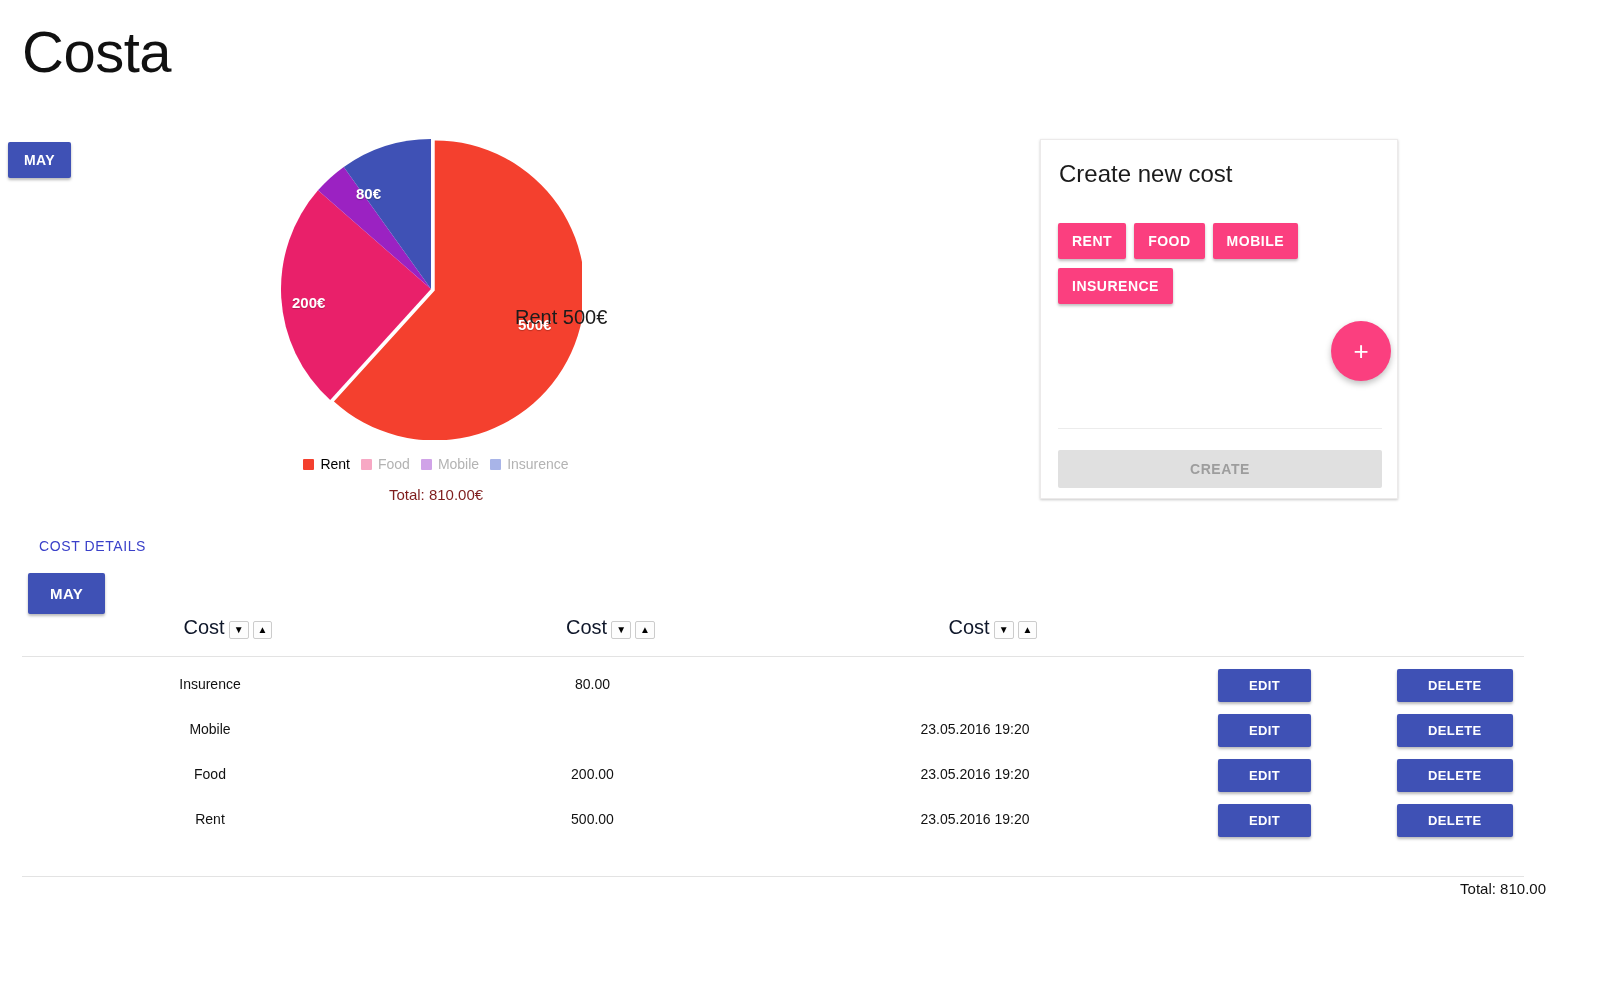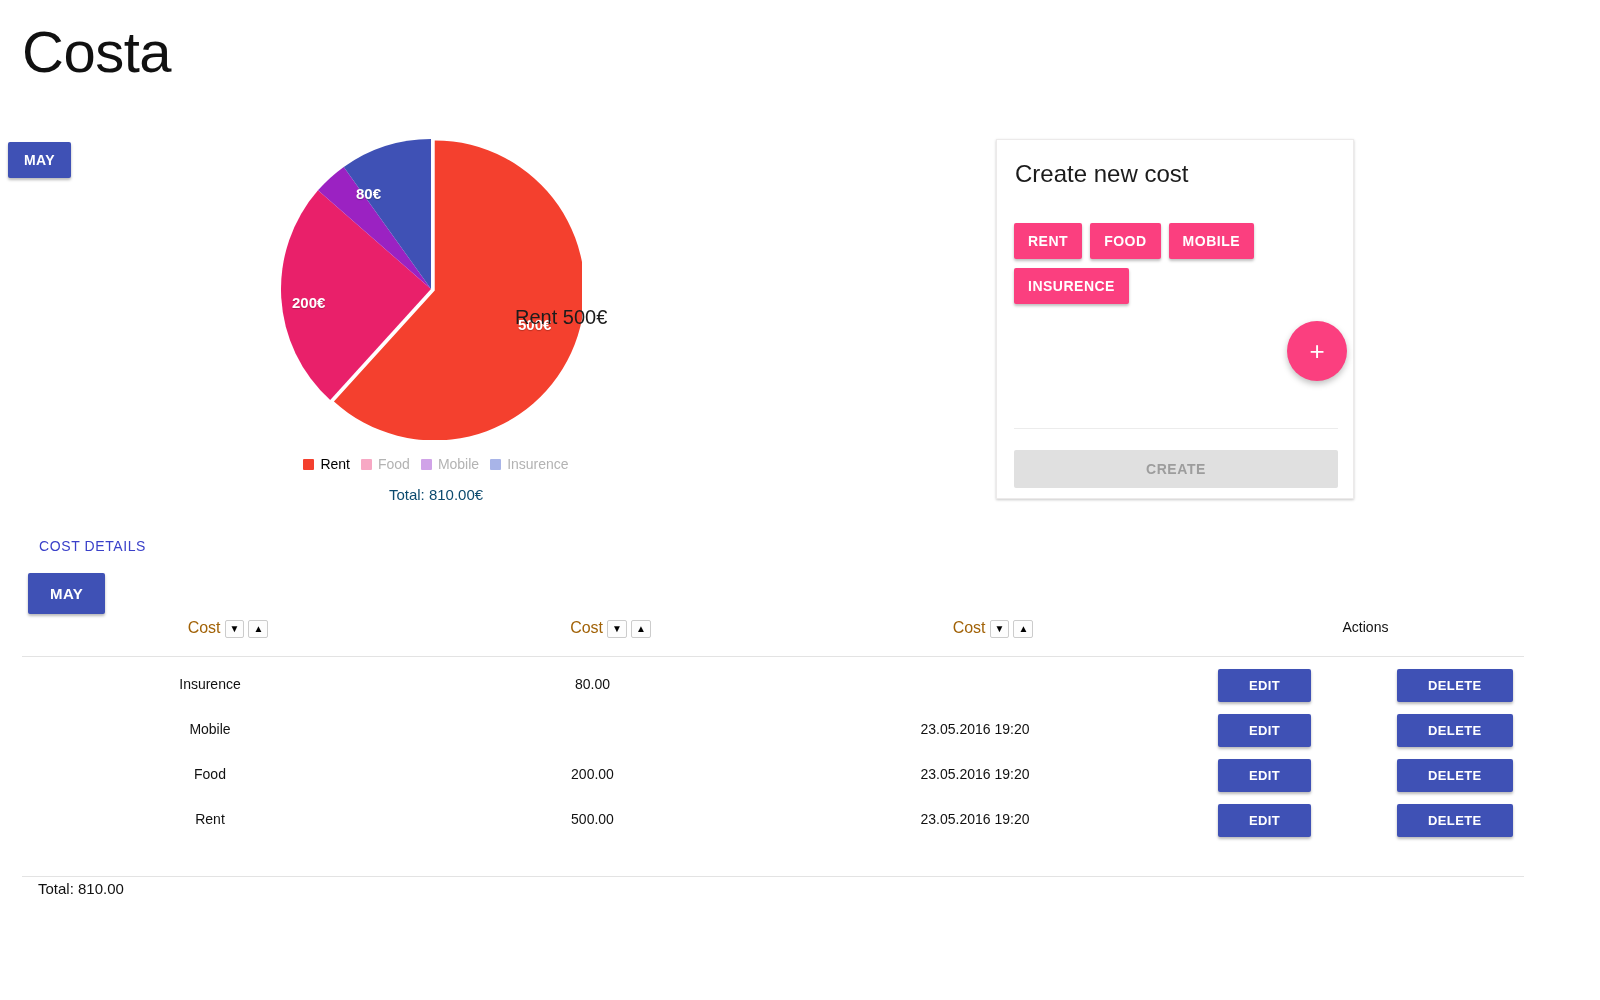--- a/index.html
+++ b/index.html
@@ -49,26 +49,26 @@
     position:absolute;left:6px;top:318px;width:300px;
     display:flex;justify-content:center;align-items:center;gap:11px;
     font-size:14px;
   }
   .legend-item{display:flex;align-items:center;gap:6px;}
   .legend-swatch{width:11px;height:11px;display:inline-block;border-radius:1px;}
   .legend-text{white-space:nowrap;}
   .legend-item.off .legend-text{color:#b3b3b3;}
   #chart-total{
     position:absolute;left:6px;top:348px;width:300px;text-align:center;
-    font-size:15px;color:#0c4a6e;
+    font-size:15px;color:#7f1d1d;
   }
 
   
   #create-card{
-    position:absolute;left:996px;top:139px;width:358px;height:360px;
+    position:absolute;left:1040px;top:139px;width:358px;height:360px;
     background:#fff;border:1px solid #eceaea;
     box-shadow:0 1px 3px rgba(0,0,0,.12),0 1px 2px rgba(0,0,0,.10);
     box-sizing:border-box;
     padding-left:20px;
   }
   #card-title{
     position:absolute;left:18px;top:20px;
     font-size:24px;font-weight:400;color:#1b1b1b;
   }
   #chip-row{position:absolute;left:17px;top:83px;width:320px;}
@@ -100,21 +100,21 @@
     color:#3a40c9;cursor:pointer;
   }
 
   #cost-table{position:absolute;left:0px;top:612px;width:1546px;}
   .cell{position:absolute;top:0;font-size:14px;color:#111;line-height:31px;}
   .c-name{left:0;width:420px;text-align:center;}
   .c-amount{left:420px;width:345px;text-align:center;}
   .c-date{left:765px;width:420px;text-align:center;}
   .c-actions{left:1185px;width:361px;text-align:center;}
 
-  .head-cell{font-size:16px;color:#a16207;margin-left:36px;}
+  .head-cell{font-size:20px;color:#0f172a;margin-left:36px;}
   .sortbtn{
     display:inline-block;border:1px solid #ccc;border-radius:2px;background:#fdfdfd;
     font-size:10px;line-height:1;padding:3px 4px;margin-left:4px;
     color:#000;cursor:pointer;vertical-align:middle;
   }
   #table-head{position:relative;height:44px;}
   #head-rule{position:absolute;left:22px;top:44px;width:1502px;height:1px;background:#e3e3e3;}
   #body-rule{position:absolute;left:22px;top:264px;width:1502px;height:1px;background:#e3e3e3;}
   .tbl-row{position:relative;height:45px;}
   #tbody{position:absolute;left:0;top:57px;width:1546px;}
@@ -122,22 +122,22 @@
   .act-btn{
     background:#3f51b5;color:#fff;border:none;border-radius:2px;
     font-family:inherit;font-size:13px;font-weight:700;letter-spacing:.4px;
     padding:9px 31px;box-shadow:0 2px 3px rgba(0,0,0,.28);cursor:pointer;
   }
   .act-wrap{position:absolute;top:0;}
   .act-edit{left:1218px;}
   .act-delete{left:1397px;}
 
   #table-total{
-    position:absolute;left:0px;top:880px;width:1546px;text-align:left;
-    font-size:15px;color:#111;margin-left:38px;
+    position:absolute;left:0px;top:880px;width:1546px;text-align:right;
+    font-size:15px;color:#111;
   }
 </style>
 </head>
 <body>
 
 <div id="app-title">Costa</div>
 
 <button id="month-btn-top" class="month-btn">MAY</button>
 
 <div id="chart-block">
@@ -195,21 +195,20 @@
   <div id="table-head">
     <div class="cell c-name">
       <span class="head-cell">Cost</span><span class="sortbtn">▼</span><span class="sortbtn">▲</span>
     </div>
     <div class="cell c-amount">
       <span class="head-cell">Cost</span><span class="sortbtn">▼</span><span class="sortbtn">▲</span>
     </div>
     <div class="cell c-date">
       <span class="head-cell">Cost</span><span class="sortbtn">▼</span><span class="sortbtn">▲</span>
     </div>
-    <div class="cell c-actions">Actions</div>
   </div>
   <div id="head-rule"></div>
   <div id="tbody">
       <div class="tbl-row">
         <div class="cell c-name">Insurence</div>
         <div class="cell c-amount">80.00</div>
         <div class="act-wrap act-edit"><button class="act-btn">EDIT</button></div>
         <div class="act-wrap act-delete"><button class="act-btn">DELETE</button></div>
       </div>
       <div class="tbl-row">

